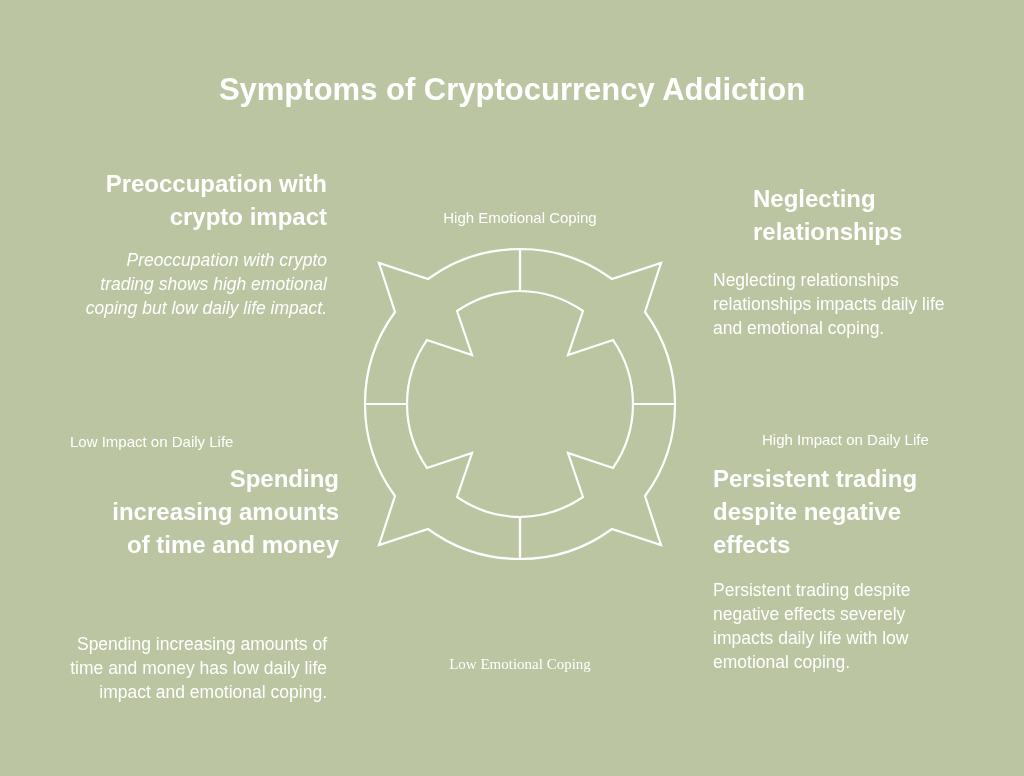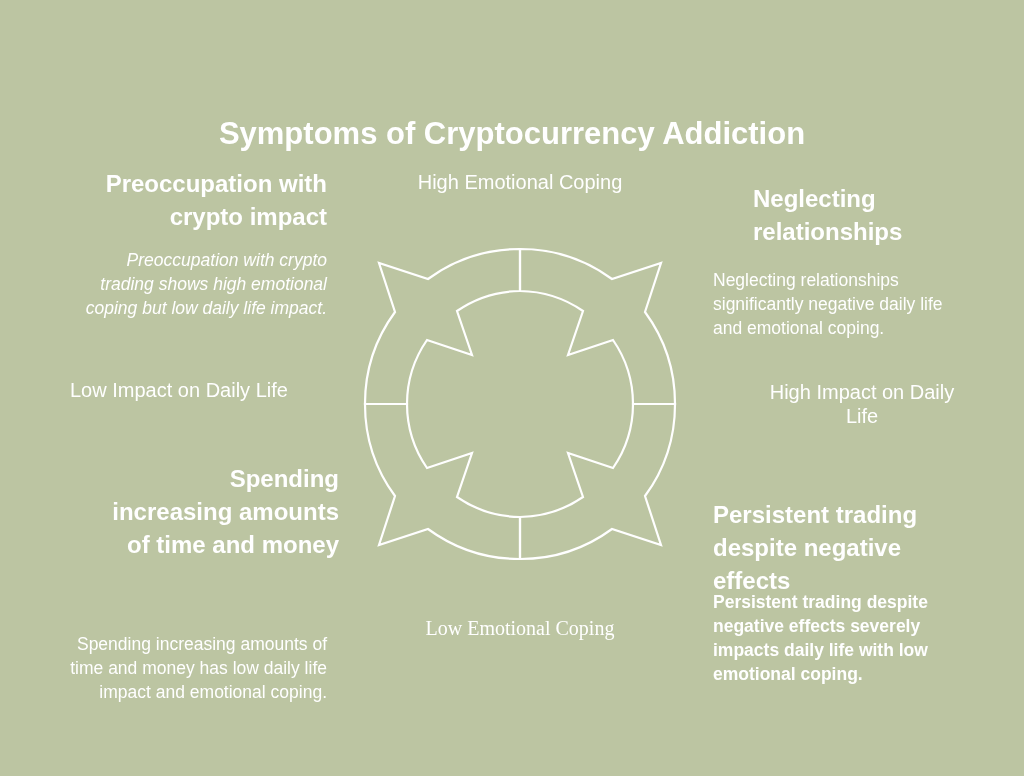--- a/index.html
+++ b/index.html
@@ -17,75 +17,75 @@
     }
     .title {
       position: absolute;
       left: 0;
       top: 70px;
       width: 1024px;
       text-align: center;
       font-size: 31px;
       font-weight: bold;
       line-height: 40px;
-      margin-top: 44px;
     }
     .heading {
       position: absolute;
       font-size: 24px;
       font-weight: bold;
       line-height: 33px;
     }
     .desc {
       position: absolute;
       font-size: 17.5px;
       line-height: 24px;
     }
     .axis {
       position: absolute;
-      font-size: 20px;
+      font-size: 15px;
       line-height: 24px;
+      margin-top: 36px;
     }
     .right-align { text-align: right; }
     .left-align { text-align: left; }
     .center-align { text-align: center; }
     svg.diagram {
       position: absolute;
       left: 0;
       top: 0;
     }
   </style>
 </head>
 <body>
 
 <div class="title">Symptoms of Cryptocurrency Addiction</div>
 
 <div class="axis center-align" style="left:400px; top:170px; width:240px;">High Emotional Coping</div>
 <div class="axis center-align" style="left:400px; top:616px; width:240px;font-family:Liberation Serif, serif;">Low Emotional Coping</div>
-<div class="axis left-align" style="left:70px; top:378px; width:260px;">Low Impact on Daily Life</div>
-<div class="axis left-align" style="left:762px; top:380px; width:200px;text-align:center;">High Impact on Daily Life</div>
+<div class="axis left-align" style="left:70px; top:394px; width:260px;">Low Impact on Daily Life</div>
+<div class="axis left-align" style="left:762px; top:392px; width:200px;">High Impact on Daily Life</div>
 
 <div>
   <div class="heading right-align" style="left:40px; top:167px; width:287px;">Preoccupation with crypto impact</div>
   <div class="desc right-align" style="left:80px; top:248px; width:247px;font-style:italic;">Preoccupation with crypto trading shows high emotional coping but low daily life impact.</div>
 </div>
 
 <div>
   <div class="heading left-align" style="left:713px; top:182px; width:200px;margin-left:40px;">Neglecting relationships</div>
-  <div class="desc left-align" style="left:713px; top:268px; width:250px;">Neglecting relationships significantly negative daily life and emotional coping.</div>
+  <div class="desc left-align" style="left:713px; top:268px; width:250px;">Neglecting relationships relationships impacts daily life and emotional coping.</div>
 </div>
 
 <div>
   <div class="heading right-align" style="left:112px; top:462px; width:227px;">Spending increasing amounts of time and money</div>
   <div class="desc right-align" style="left:40px; top:632px; width:287px;">Spending increasing amounts of time and money has low daily life impact and emotional coping.</div>
 </div>
 
 <div>
-  <div class="heading left-align" style="left:713px; top:462px; width:260px;margin-top:36px;">Persistent trading despite negative effects</div>
-  <div class="desc left-align" style="left:713px; top:590px; width:250px;font-weight:bold;">Persistent trading despite negative effects severely impacts daily life with low emotional coping.</div>
+  <div class="heading left-align" style="left:713px; top:462px; width:260px;">Persistent trading despite negative effects</div>
+  <div class="desc left-align" style="left:713px; top:578px; width:250px;">Persistent trading despite negative effects severely impacts daily life with low emotional coping.</div>
 </div>
 
 <svg class="diagram" width="1024" height="776" viewBox="0 0 1024 776">
   <g fill="none" stroke="#FFFFFF" stroke-width="2.2" stroke-linejoin="miter">
 
     <path d="M 520 249
              A 155 155 0 0 0 428 279
              L 379 263
              L 395 312
              A 155 155 0 0 0 365 404

